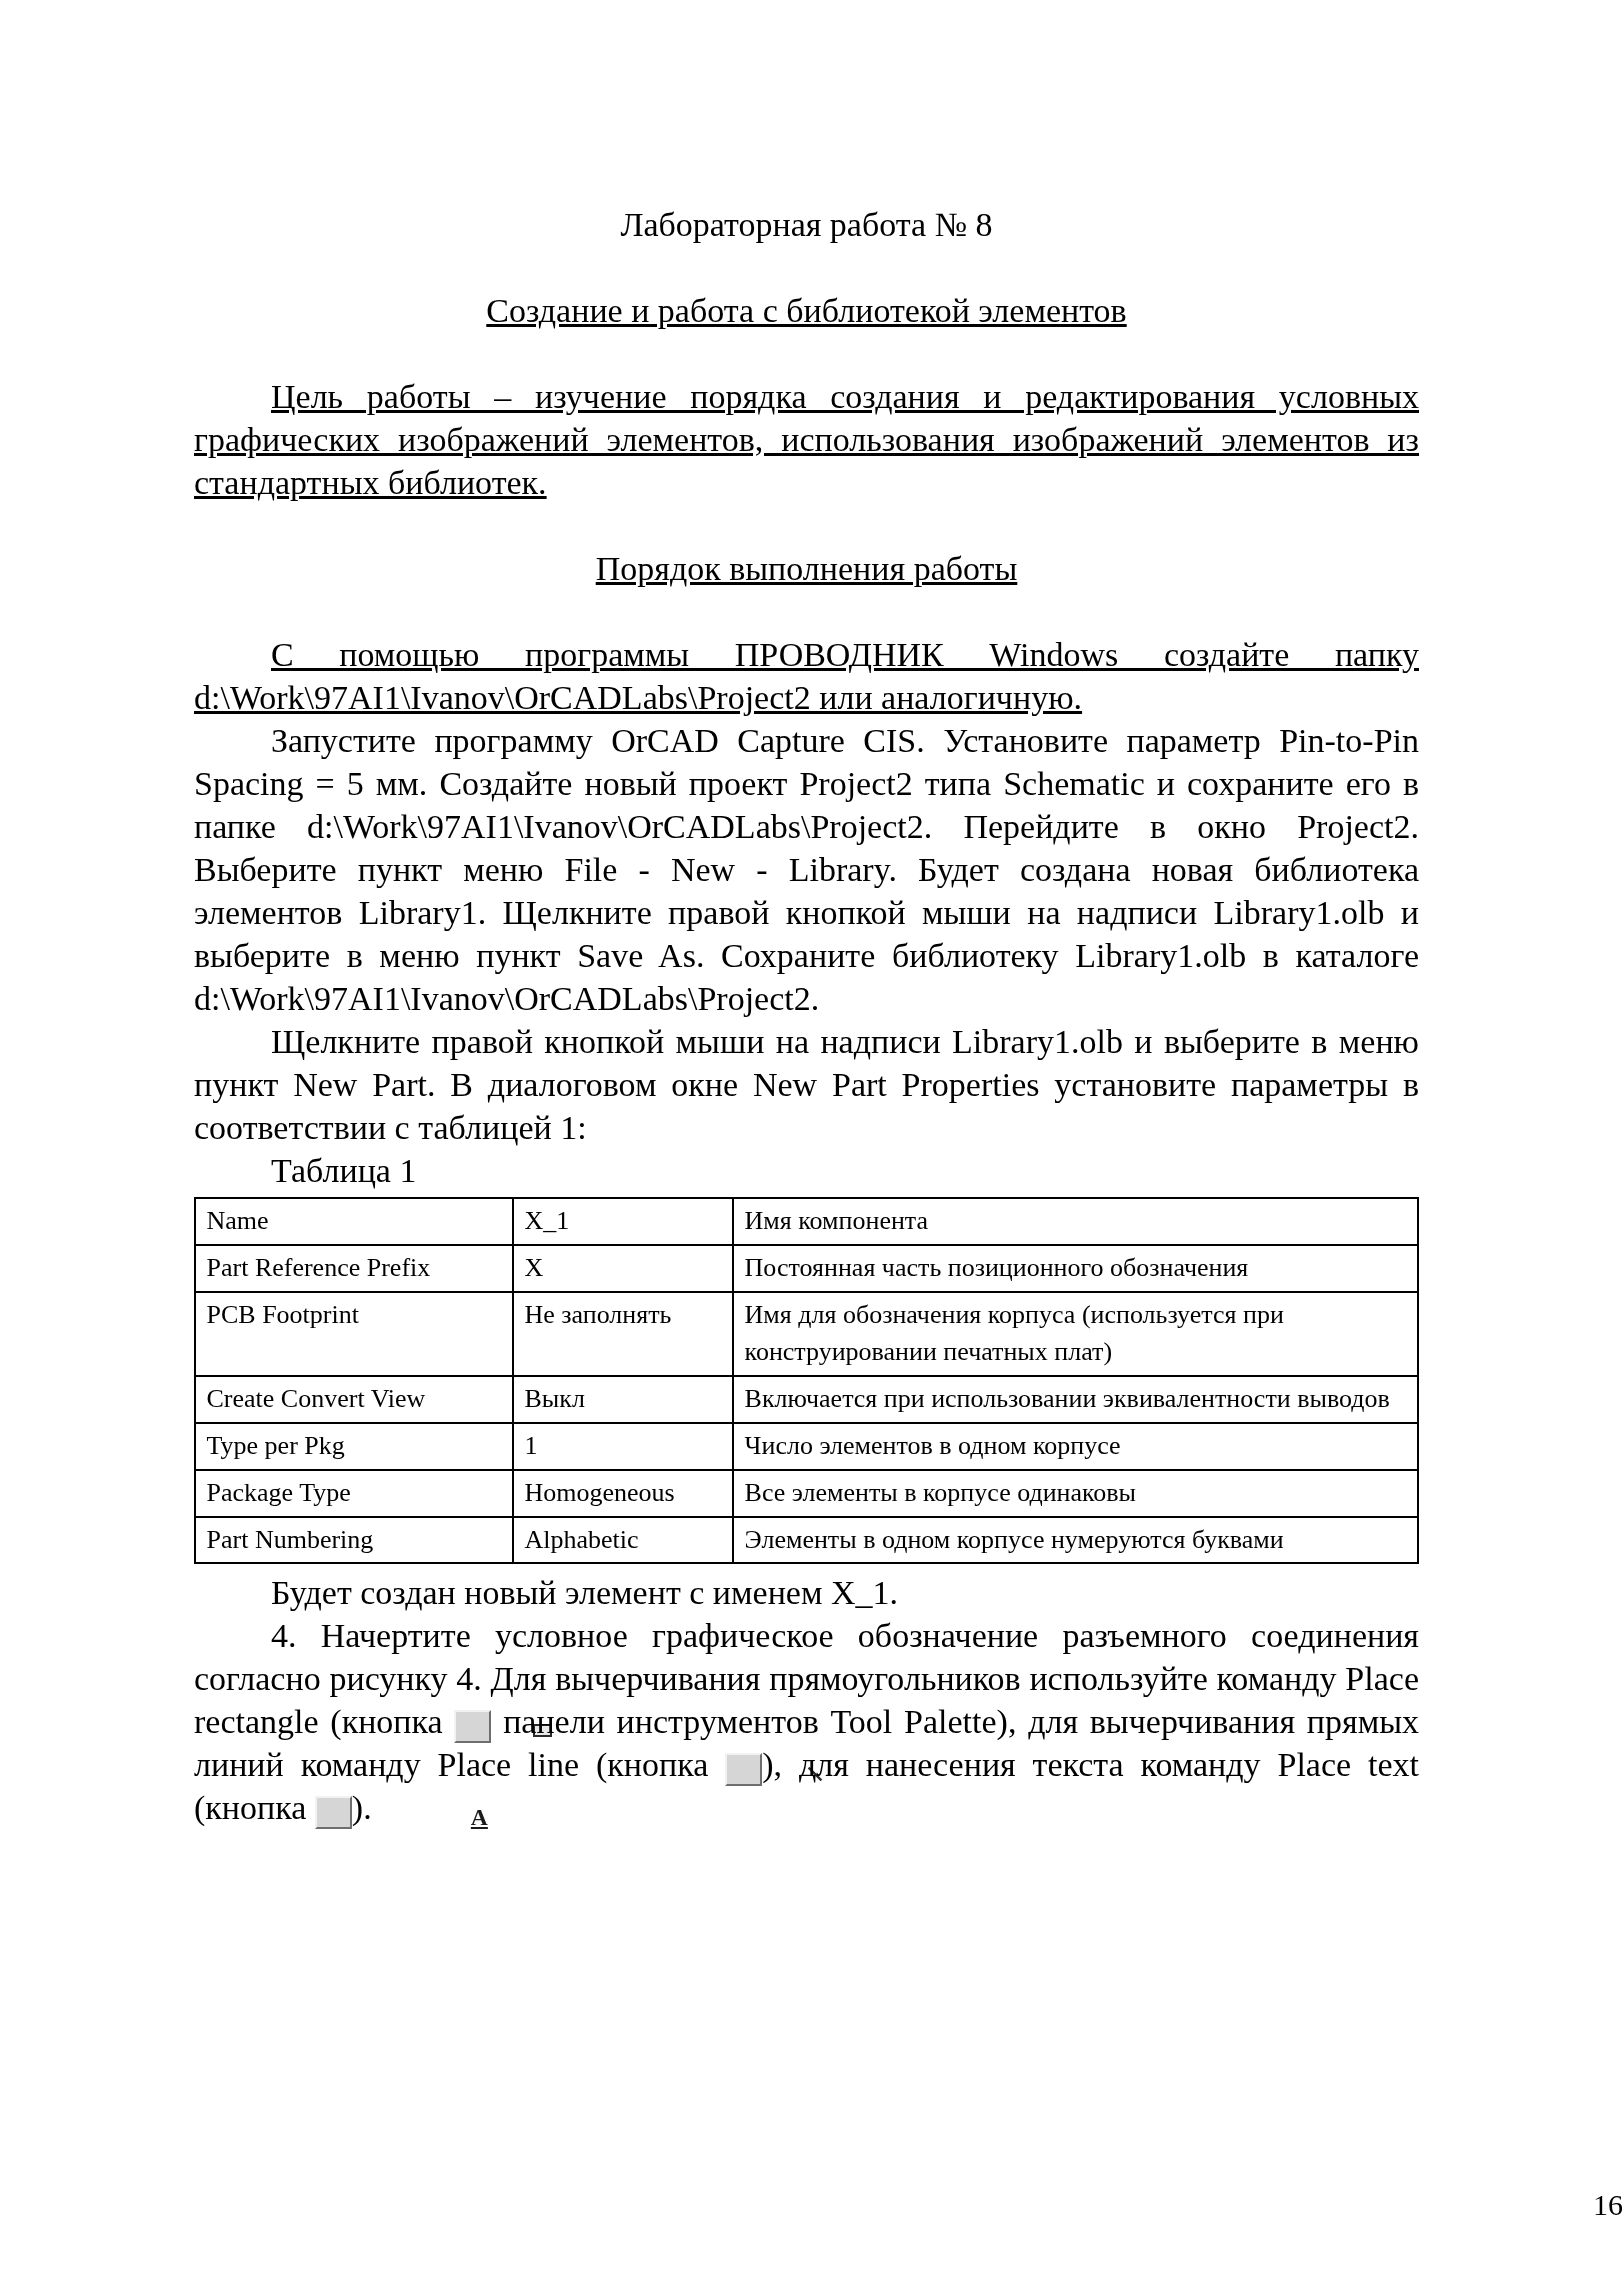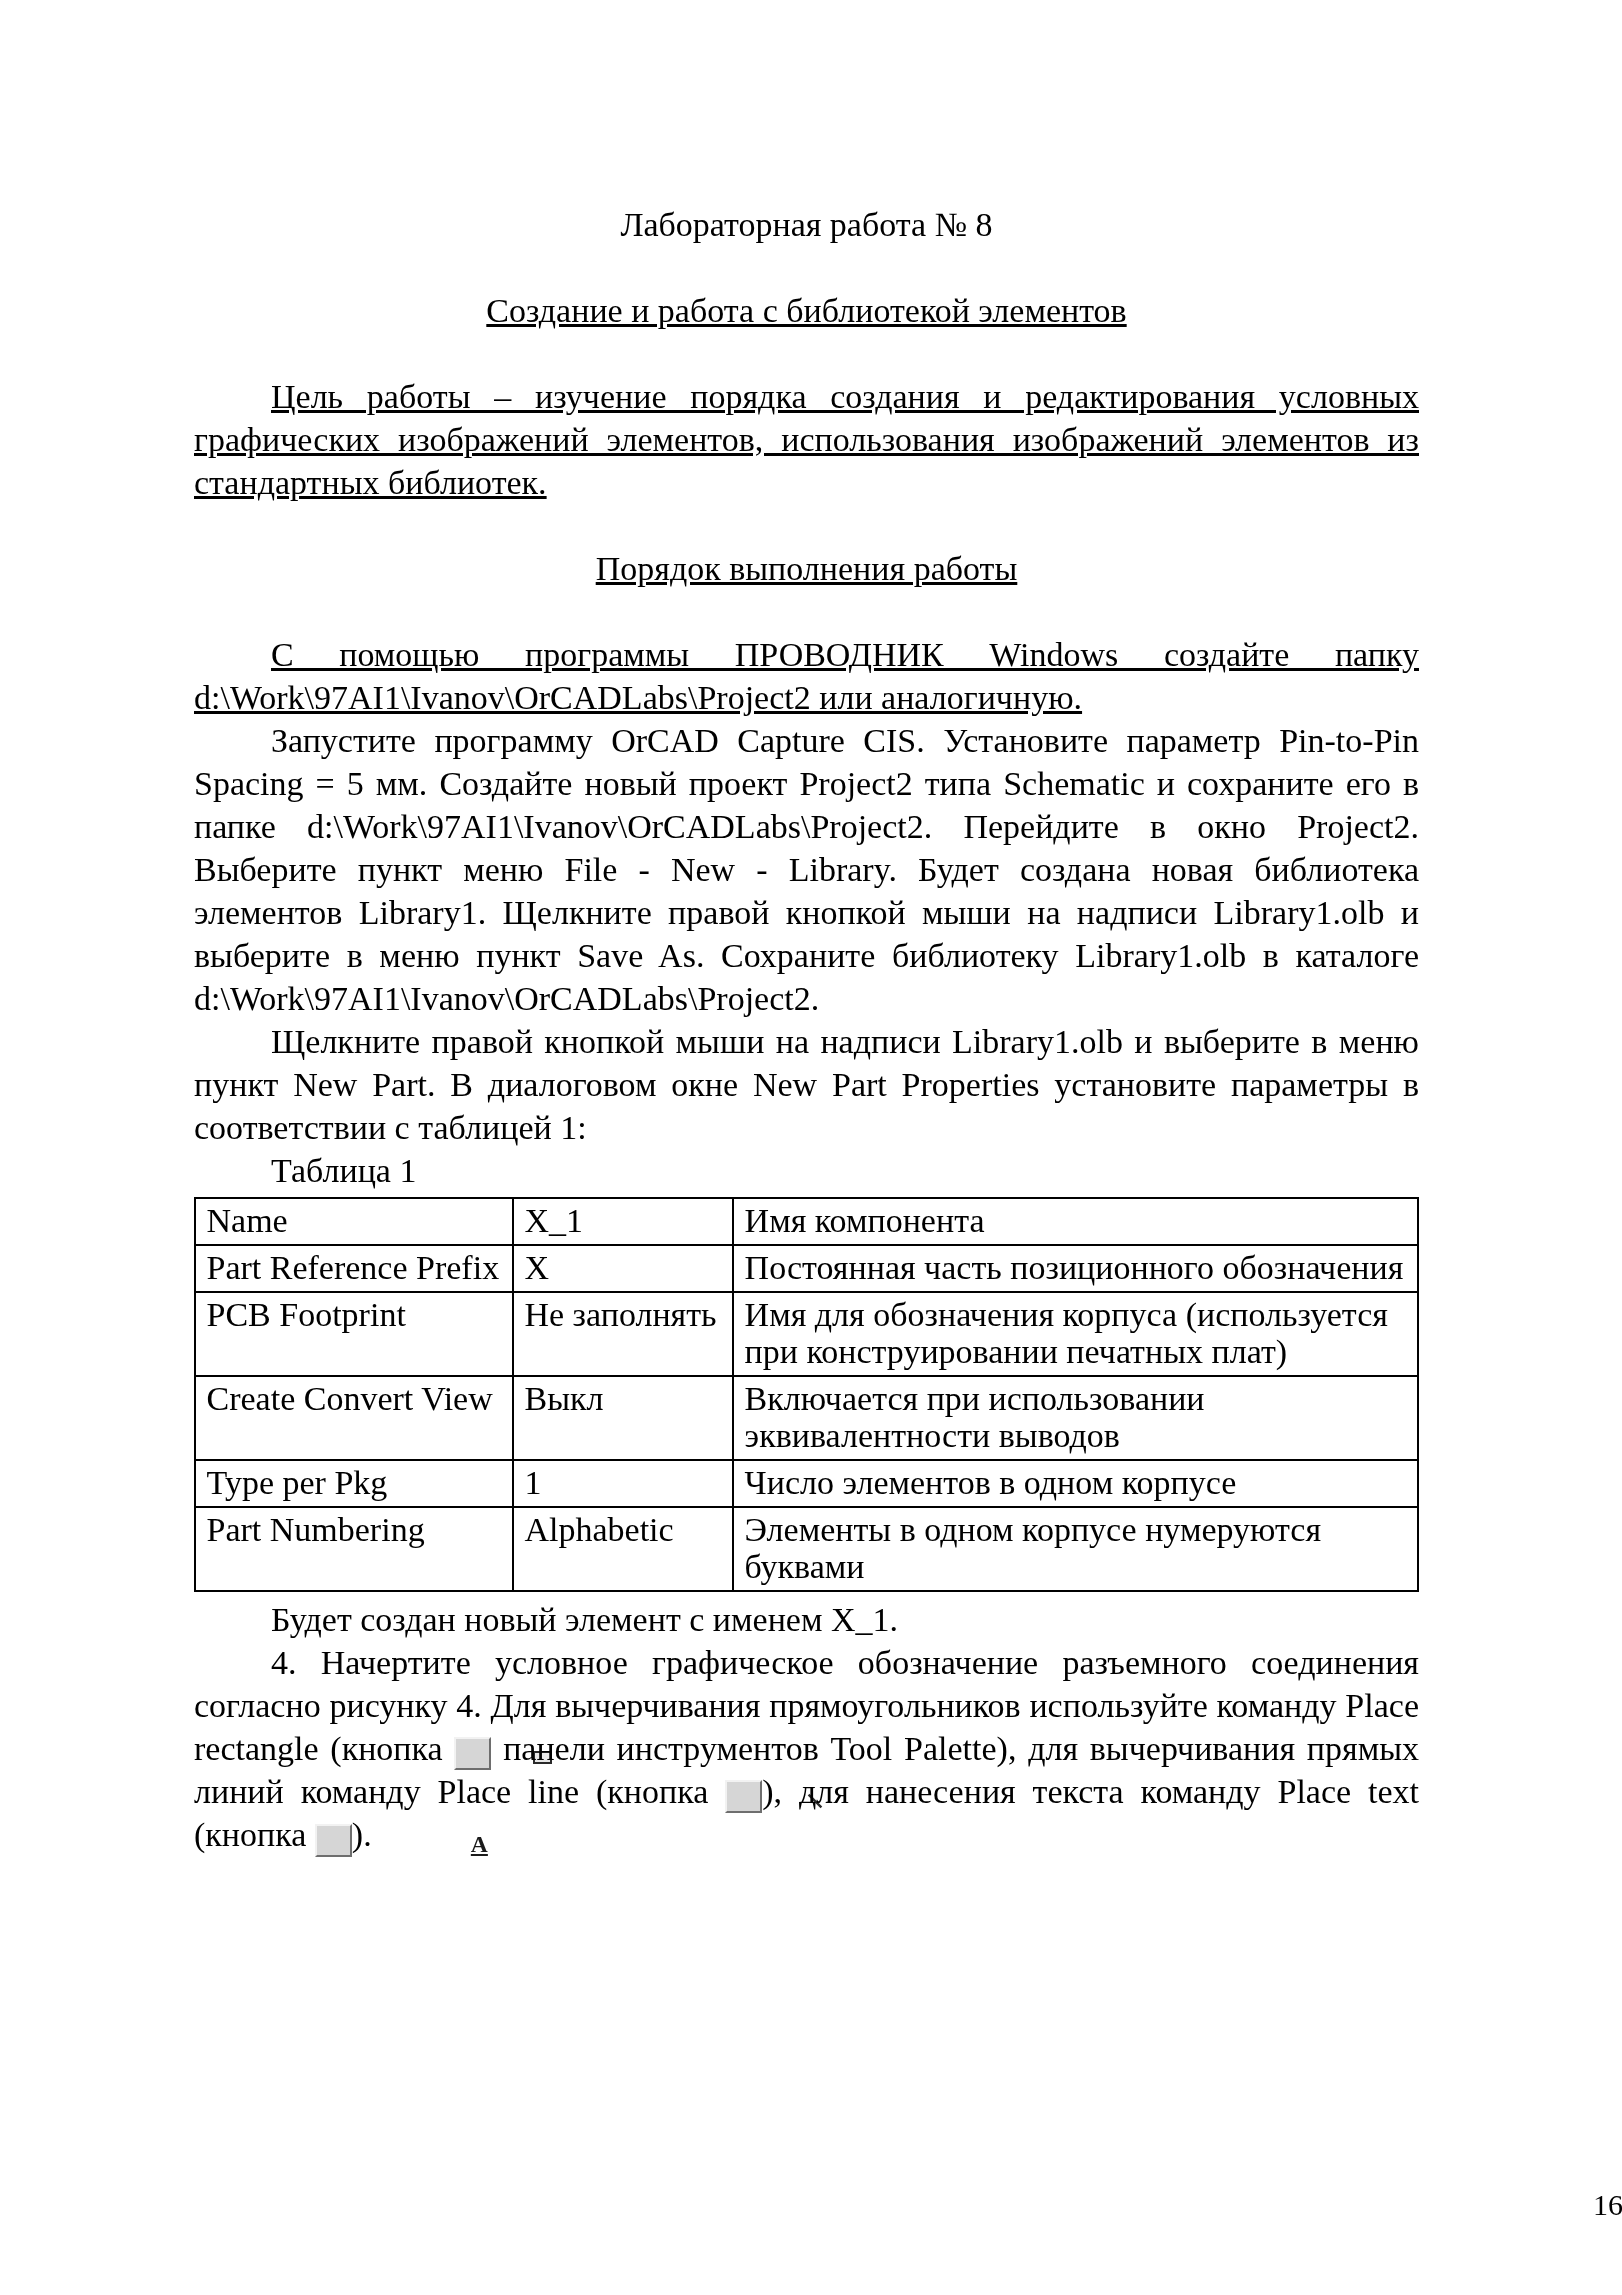--- a/index.html
+++ b/index.html
@@ -24,21 +24,21 @@
   p.indent { text-indent: 77px; }
   .caption { padding-left: 77px; }
   table.props {
     border-collapse: collapse;
     width: 100%;
     table-layout: fixed;
     margin-top: 5.2px;
   }
   table.props td {
     border: 2px solid #000000;
-    font-size: 34px;
+    font-size: 26px;
     line-height: 37px;
     padding: 3.3px 10.5px 4.6px 10.5px;
     vertical-align: top;
     overflow: hidden;
   }
   col.c1 { width: 26%; }
   col.c2 { width: 18%; }
   col.c3 { width: 56%; }
   .after-table { margin-top: 6.5px; }
   .btn-icon {
@@ -128,20 +128,25 @@
         <td>Create Convert View</td>
         <td>Выкл</td>
         <td>Включается при использовании эквивалентности выводов</td>
       </tr>
       <tr>
         <td>Type per Pkg</td>
         <td>1</td>
         <td>Число элементов в одном корпусе</td>
       </tr>
       <tr>
+        <td>Package Type</td>
+        <td>Homogeneous</td>
+        <td>Все элементы в корпусе одинаковы</td>
+      </tr>
+      <tr>
         <td>Part Numbering</td>
         <td>Alphabetic</td>
         <td>Элементы в одном корпусе нумеруются буквами</td>
       </tr>
     </tbody>
   </table>
 
   <p class="body indent after-table">Будет создан новый элемент с именем X_1.</p>
 
   <p class="body indent"><span>4. Начертите условное графическое обозначение разъемного соединения согласно рисунку 4. Для вычерчивания прямоугольников используйте команду Place rectangle (кнопка </span><span class="btn-icon"><span class="rect-glyph"></span></span><span> панели инструментов Tool Palette), для вычерчивания прямых линий команду Place line (кнопка </span><span class="btn-icon"><svg class="line-glyph" viewBox="0 0 24 24">

